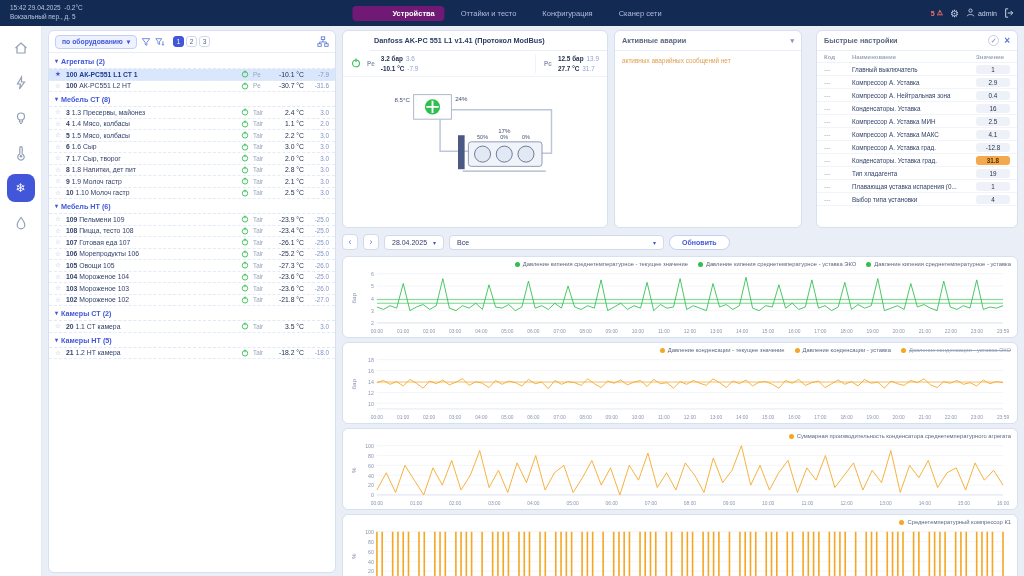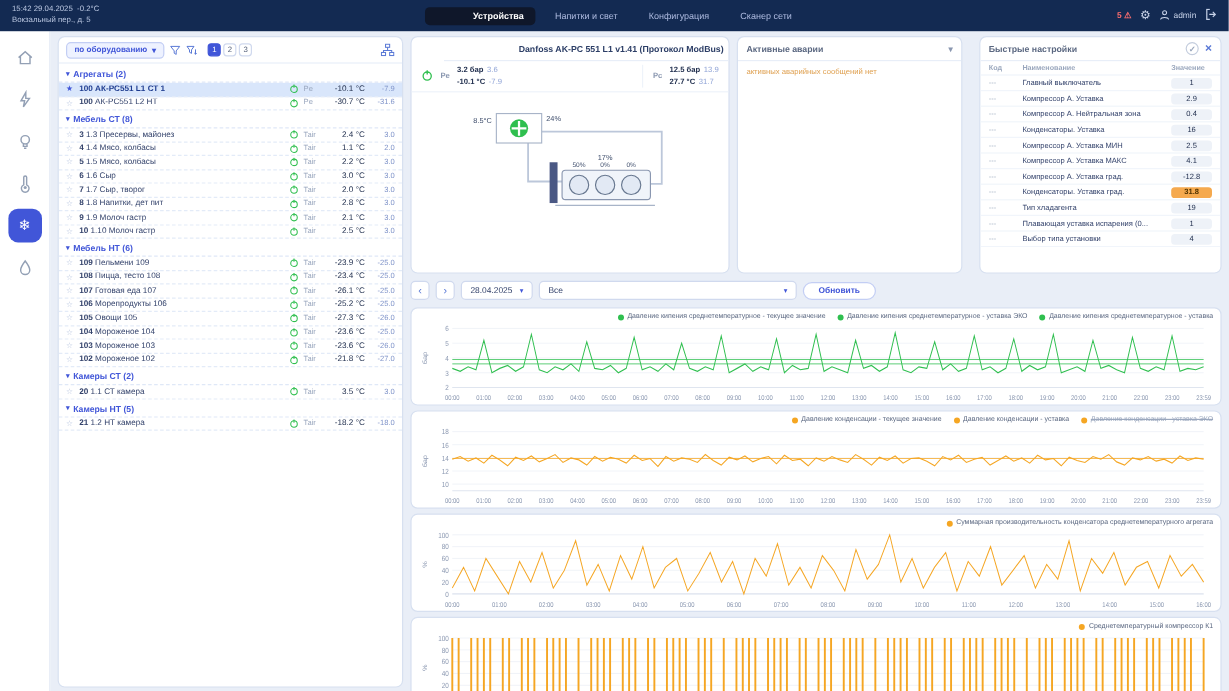--- a/index.html
+++ b/index.html
@@ -4,21 +4,21 @@
 <style>
   * { box-sizing:border-box; margin:0; padding:0; }
   html,body { width:1024px; height:576px; overflow:hidden; }
   body { font-family:"Liberation Sans", sans-serif; background:#e9eef7; color:#2c3e66; }
 
   
   .topbar { height:26px; background:#132a52; display:flex; align-items:center; padding:0 10px; position:relative; }
   .hdr-left { font-size:6.5px; color:#b9c6e0; line-height:1.35; white-space:nowrap; }
   .tabs { position:absolute; left:50%; transform:translateX(-50%); display:flex; gap:6px; align-items:center; }
   .tab { font-size:7.5px; color:#aebbe0; padding:3px 10px; border-radius:4px; cursor:pointer; white-space:nowrap; }
-  .tab.active { background:#0f172a; color:#fff; font-weight:bold;padding-left:40px; }
+  .tab.active { background:#701a75; color:#fff; font-weight:bold;padding-left:40px; }
   .hdr-right { margin-left:auto; display:flex; gap:7px; align-items:center; font-size:7px; color:#c7d2e8; }
   .alarm-badge { color:#ff6f6f; font-weight:bold; display:flex; gap:2px; align-items:center; }
   .gear { font-size:10px; color:#c7d2e8; }
 
   
   .main { display:flex; height:550px; }
   .rail { width:42px; background:#fff; display:flex; flex-direction:column; align-items:center; gap:7px; padding-top:8px; border-right:1px solid #e4eaf5; }
   .rail-item { width:28px; height:28px; border-radius:8px; display:flex; align-items:center; justify-content:center; color:#93a0b5; cursor:pointer; }
   .rail-item.active { background:#4156d8; color:#fff; }
   .rail-item svg { stroke:currentColor; fill:none; stroke-width:1.2; }
@@ -44,21 +44,21 @@
   .tree-row.sel .star { color:#4156d8; }
   .tree-row .rname { flex:1; color:#33426b; white-space:nowrap; overflow:hidden; text-overflow:ellipsis; }
   .tree-row.sel .rname { color:#1d3b8f; font-weight:bold; }
   .tree-row .pwr { width:9px; display:flex; align-items:center; }
   .tree-row .prm { width:15px; color:#98a5bd; font-size:6.3px; }
   .tree-row .val { width:33px; text-align:right; color:#22304f; }
   .tree-row .sp { width:22px; text-align:right; color:#7f93c9; font-size:6.3px; }
 
   
   #device-detail { left:300px; top:4px; width:266px; height:198px; }
-  .detail-title { text-align:right; font-size:7.3px; font-weight:bold; color:#2c3e66; padding:5px 4px; border-bottom:1px solid #e8eef8;margin-left:27px; }
+  .detail-title { text-align:left; font-size:7.3px; font-weight:bold; color:#2c3e66; padding:5px 4px; border-bottom:1px solid #e8eef8;margin-left:27px; }
   .detail-vals { display:flex; align-items:center; gap:6px; padding:3px 8px; border-bottom:1px solid #eef3fa; font-size:6.4px; }
   .pv-label { color:#8a97b0; font-weight:bold; }
   .pv-block b { color:#22304f; font-weight:bold; }
   .pv-block .sp { color:#8fa3d6; margin-left:3px; }
   .pv-block div { line-height:1.5; }
   .pc-sec { margin-left:auto; display:flex; gap:6px; align-items:center; border-left:1px solid #eef3fa; padding-left:8px; }
   .diagram-wrap { display:flex; justify-content:center; padding-top:6px; }
 
   
   #alarms-panel { left:572px; top:4px; width:188px; height:198px; }
@@ -99,21 +99,21 @@
 
 <div class="topbar">
   <div class="hdr-left">
     <div><span>15:42</span>
       <span>29.04.2025</span>&nbsp;
       <span>-0.2°C</span></div>
     <div>Вокзальный пер., д. 5</div>
   </div>
   <div class="tabs">
       <div class="tab active">Устройства</div>
-      <div class="tab">Напитки и свет</div>
+      <div class="tab">Оттайки и тесто</div>
       <div class="tab">Конфигурация</div>
       <div class="tab">Сканер сети</div>
     </div>
   <div class="hdr-right">
     <span class="alarm-badge">
       <span>5</span>
       <span>⚠</span>
     </span>
     <span class="gear">⚙</span>
     <span style="display:flex;gap:3px;align-items:center;">

